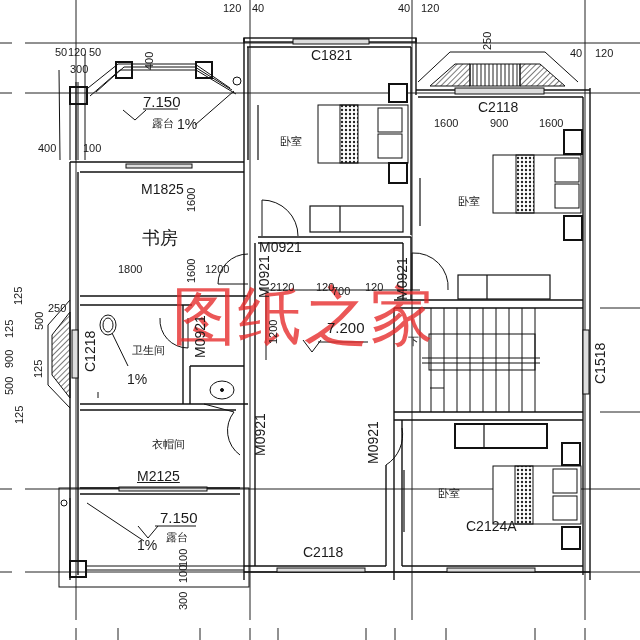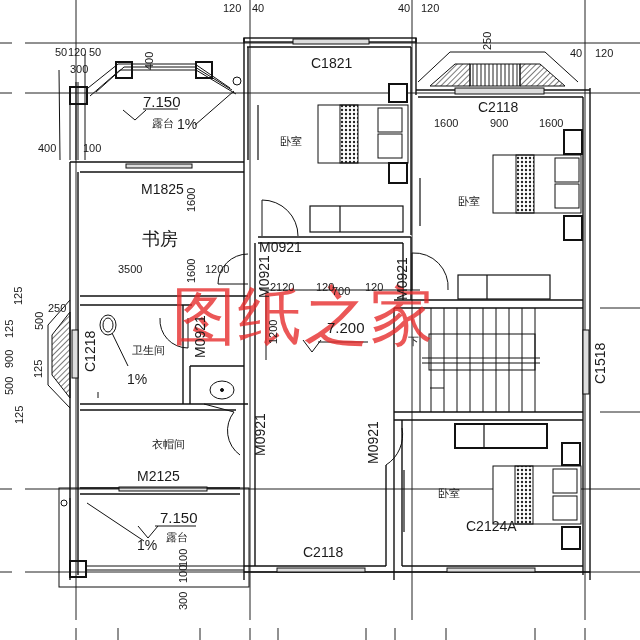--- a/index.html
+++ b/index.html
@@ -231,34 +231,34 @@
     <line x1="266" y1="295" x2="266" y2="360"></line>
     <line x1="260" y1="290" x2="420" y2="290"></line>
   </g>
 </svg>
 
 <div class="watermark">图纸之家</div>
 
 <span class="lbl room" style="left:280px;top:136px;">卧室</span>
 <span class="lbl room" style="left:458px;top:196px;">卧室</span>
 <span class="lbl room" style="left:438px;top:488px;">卧室</span>
-<span class="lbl room-lg" style="left:142px;top:230px;">书房</span>
+<span class="lbl room-lg" style="left:142px;top:230px;font-family:Liberation Mono, monospace;">书房</span>
 <span class="lbl room" style="left:132px;top:345px;">卫生间</span>
 <span class="lbl room" style="left:152px;top:439px;">衣帽间</span>
 <span class="lbl room" style="left:152px;top:118px;">露台</span>
 <span class="lbl room" style="left:166px;top:532px;">露台</span>
 
-<span class="lbl code" style="left:311px;top:56px;text-align:center;">C1821</span>
+<span class="lbl code" style="left:311px;top:48px;text-align:center;">C1821</span>
 <span class="lbl code" style="left:478px;top:100px;">C2118</span>
 <span class="lbl code" style="left:303px;top:545px;">C2118</span>
 <span class="lbl code" style="left:466px;top:519px;">C2124A</span>
 <span class="lbl code vert" style="left:83px;top:372px;">C1218</span>
 <span class="lbl code vert" style="left:593px;top:384px;">C1518</span>
 <span class="lbl code" style="left:141px;top:182px;text-align:center;">M1825</span>
-<span class="lbl code" style="left:137px;top:469px;">M2125</span>
+<span class="lbl code" style="left:137px;top:469px;text-decoration:underline;">M2125</span>
 <span class="lbl code" style="left:259px;top:240px;">M0921</span>
 <span class="lbl code vert" style="left:257px;top:298px;">M0921</span>
 <span class="lbl code vert" style="left:395px;top:300px;">M0921</span>
 <span class="lbl code vert" style="left:193px;top:358px;">M0921</span>
 <span class="lbl code vert" style="left:253px;top:456px;">M0921</span>
 <span class="lbl code vert" style="left:366px;top:464px;">M0921</span>
 
 <span class="lbl elev" style="left:143px;top:94px;">7.150</span>
 <span class="lbl elev" style="left:160px;top:510px;">7.150</span>
 <span class="lbl elev" style="left:327px;top:320px;">7.200</span>
@@ -278,21 +278,21 @@
 <span class="lbl dim" style="left:89px;top:47px;">50</span>
 <span class="lbl dim" style="left:70px;top:64px;">300</span>
 <span class="lbl dim vert" style="left:144px;top:70px;">400</span>
 <span class="lbl dim" style="left:38px;top:143px;">400</span>
 <span class="lbl dim" style="left:83px;top:143px;">100</span>
 <span class="lbl dim vert" style="left:482px;top:50px;">250</span>
 <span class="lbl dim" style="left:434px;top:118px;">1600</span>
 <span class="lbl dim" style="left:490px;top:118px;">900</span>
 <span class="lbl dim" style="left:539px;top:118px;">1600</span>
 <span class="lbl dim vert" style="left:186px;top:212px;">1600</span>
-<span class="lbl dim" style="left:118px;top:264px;">3500</span>
+<span class="lbl dim" style="left:118px;top:264px;">1800</span>
 <span class="lbl dim vert" style="left:186px;top:283px;">1600</span>
 <span class="lbl dim" style="left:205px;top:264px;">1200</span>
 <span class="lbl dim" style="left:270px;top:282px;">2120</span>
 <span class="lbl dim" style="left:316px;top:282px;">120</span>
 <span class="lbl dim" style="left:332px;top:286px;">700</span>
 <span class="lbl dim" style="left:365px;top:282px;">120</span>
 <span class="lbl dim vert" style="left:268px;top:344px;">1200</span>
 <span class="lbl dim vert" style="left:13px;top:305px;">125</span>
 <span class="lbl dim" style="left:48px;top:303px;">250</span>
 <span class="lbl dim vert" style="left:34px;top:330px;">500</span>

